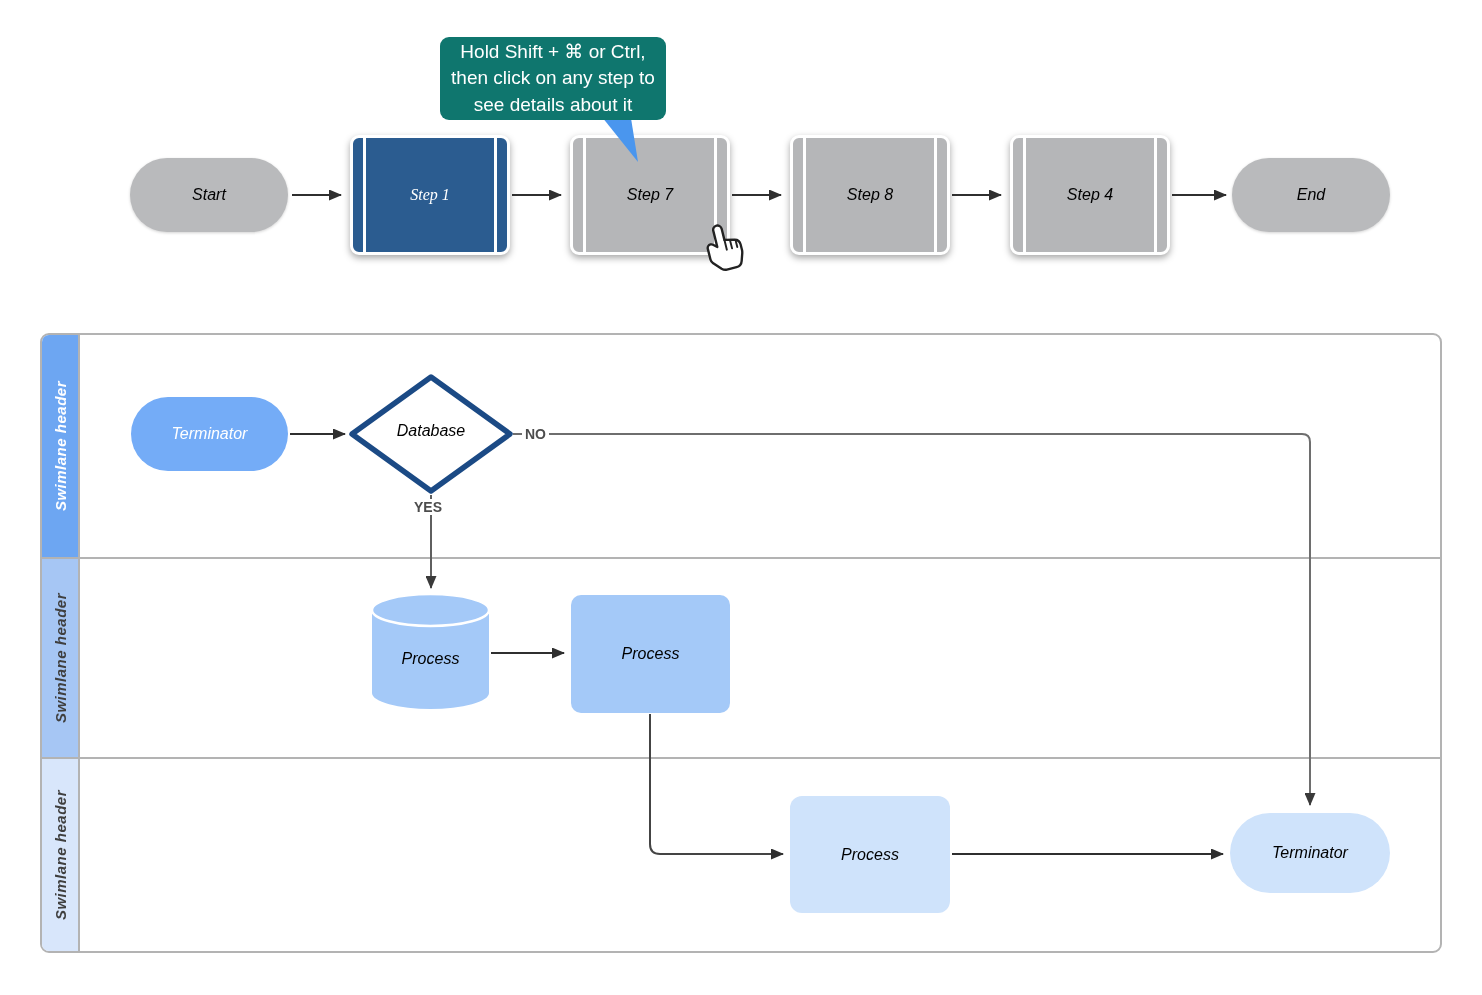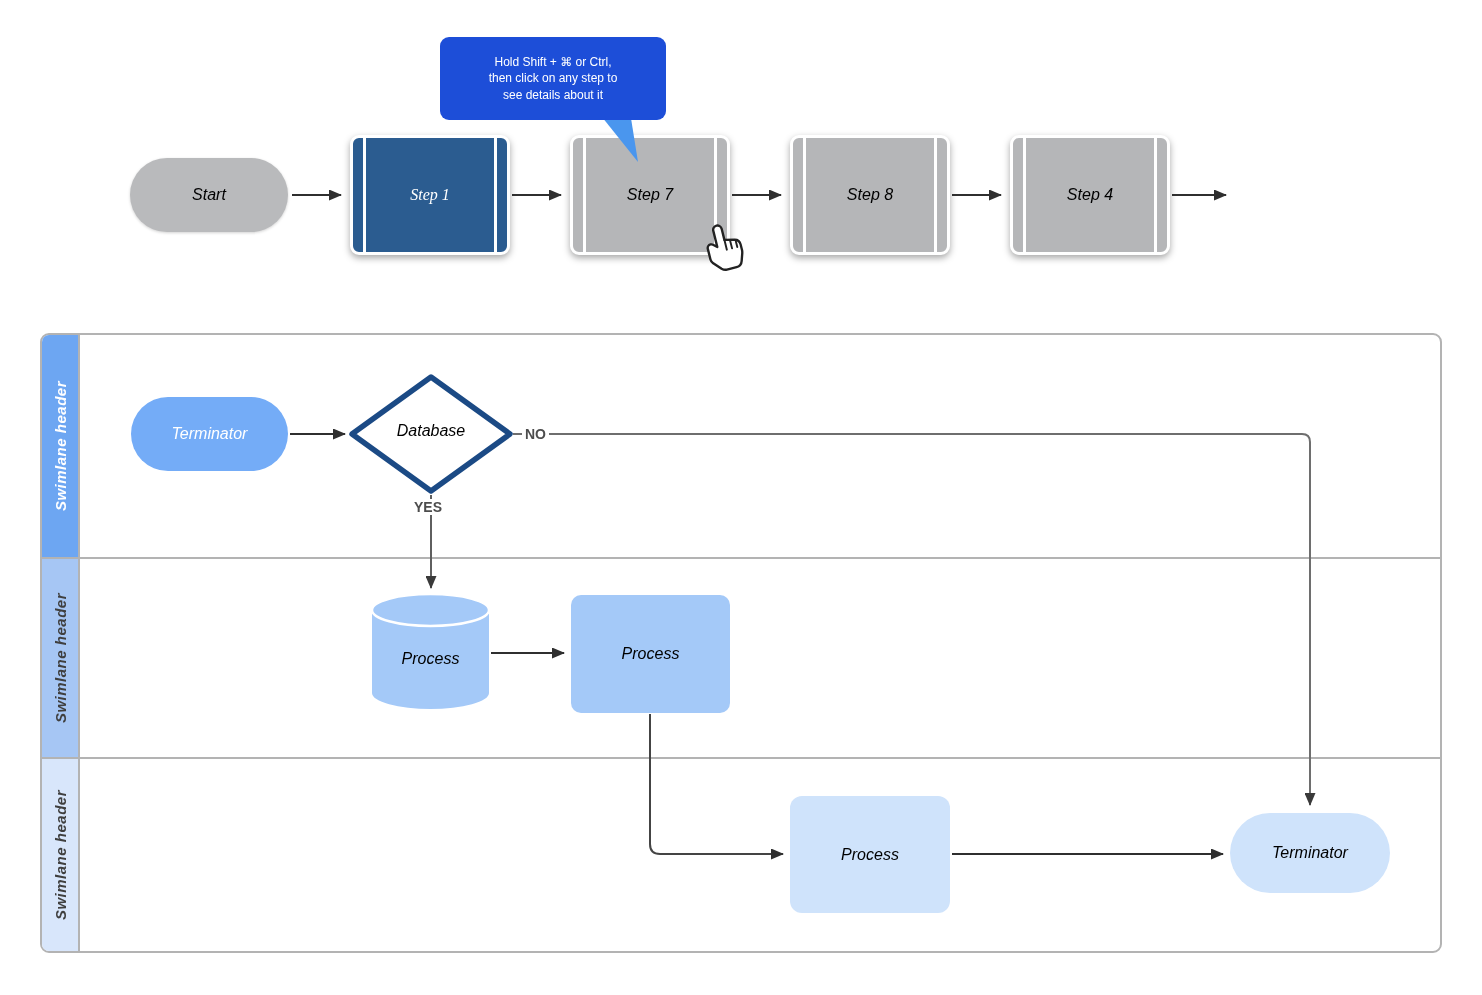--- a/index.html
+++ b/index.html
@@ -16,21 +16,21 @@
         border:3px solid #fff;border-radius:9px;background:#b5b6b8;
         box-shadow:0 3px 7px rgba(0,0,0,.35);
         display:flex;align-items:center;justify-content:center;}
   .step .vline{position:absolute;top:0;bottom:0;width:3px;background:#fff;}
   .step .vline.l{left:10px}
   .step .vline.r{right:10px}
   .step.hl{background:#2b5c90;font-family:Liberation Serif, serif;}
   .step.hl .shape-label{color:#fff;}
 
   .tooltip{position:absolute;left:440px;top:37px;width:226px;height:83px;
-           background:#1d4ed8;border-radius:9px;color:#fff;font-size:12px;line-height:1.38;
+           background:#0f766e;border-radius:9px;color:#fff;font-size:19px;line-height:1.38;
            display:flex;align-items:center;justify-content:center;text-align:center;
            white-space:pre-line;z-index:6;}
 
   
   .lanes{position:absolute;left:40px;top:333px;width:1402px;height:620px;box-sizing:border-box;
          border:2px solid #b3b3b3;border-radius:9px;display:flex;flex-direction:column;z-index:1;}
   .lane{display:flex;box-sizing:border-box;}
   .lane + .lane{border-top:2px solid #b3b3b3;}
   .lane-header{width:38px;box-sizing:border-box;border-right:2px solid #b3b3b3;
                display:flex;align-items:center;justify-content:center;}
@@ -85,20 +85,23 @@
     <div class="vline r"></div>
     <span class="shape-label">Step 8</span>
   </div>
 
   <div class="step" style="left:1010px;top:135px">
     <div class="vline l"></div>
     <div class="vline r"></div>
     <span class="shape-label">Step 4</span>
   </div>
 
+  <div class="pill" style="left:1232px;top:158px">
+    <span class="shape-label">End</span>
+  </div>
 
   <div class="lanes">
     <div class="lane lane1" style="height:222px">
       <div class="lane-header">
         <span>Swimlane header</span>
       </div>
     </div>
     <div class="lane lane2" style="height:200px">
       <div class="lane-header">
         <span>Swimlane header</span>

